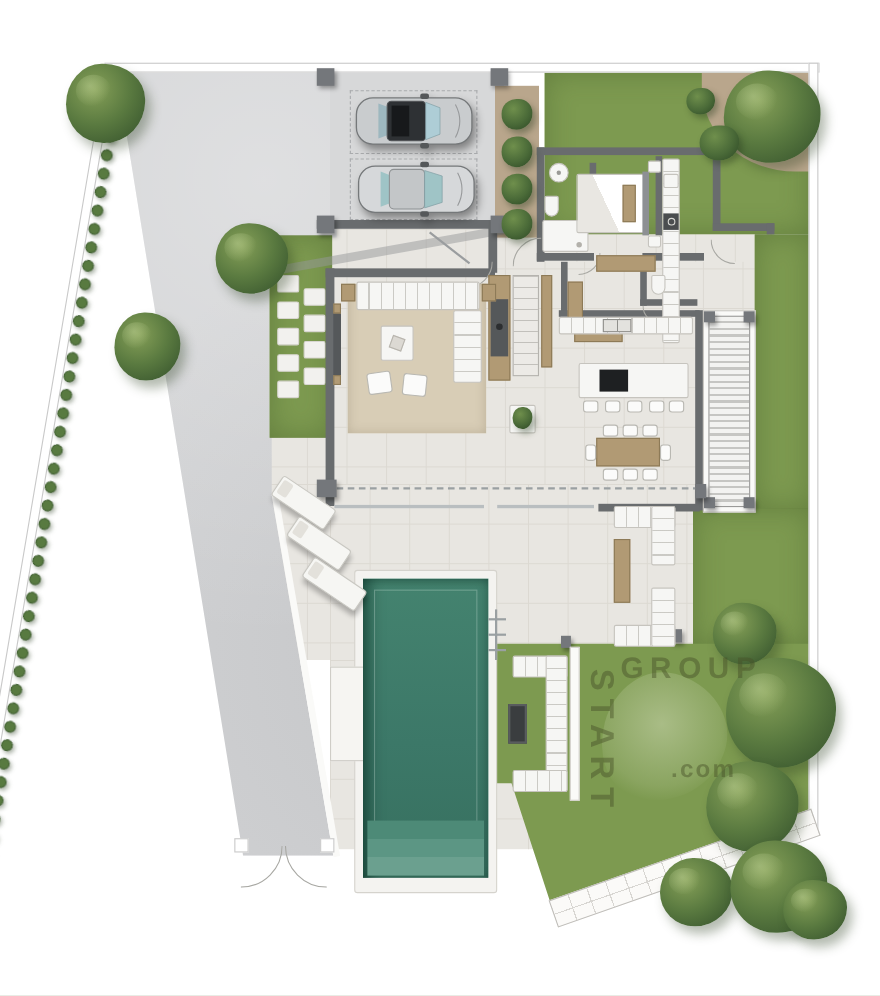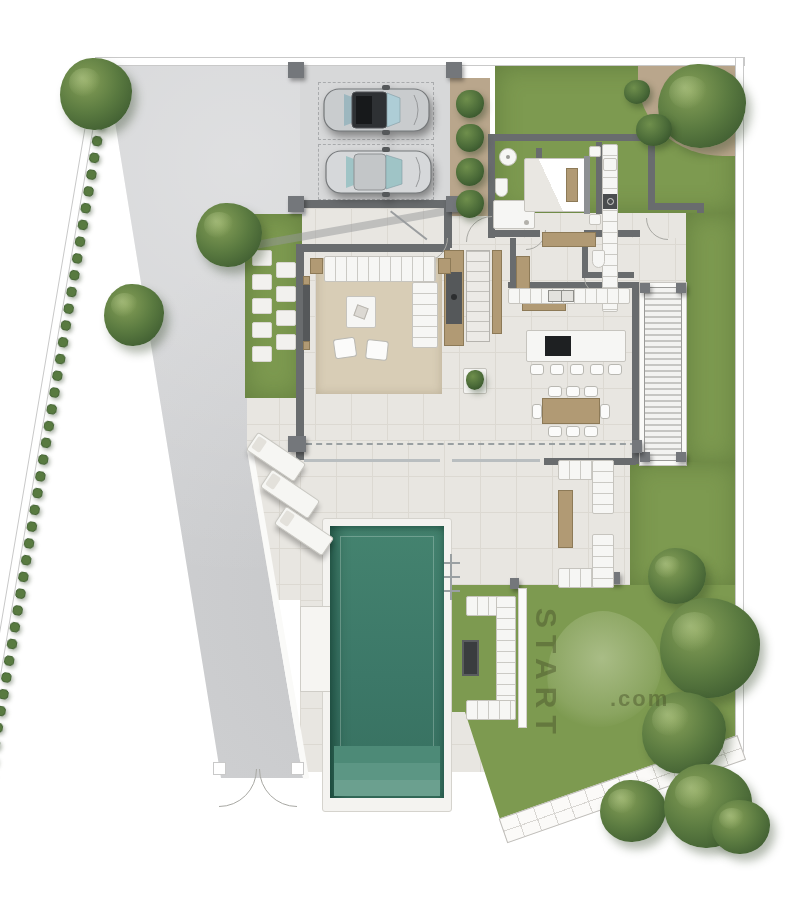--- a/index.html
+++ b/index.html
@@ -273,16 +273,17 @@
   <div class="abs shrub" style="left:624px;top:80px;width:26px;height:24px;"></div>
   <div class="abs tree" style="left:648px;top:548px;width:58px;height:56px;"></div>
   <div class="abs tree" style="left:660px;top:598px;width:100px;height:100px;"></div>
   <div class="abs tree" style="left:642px;top:692px;width:84px;height:82px;"></div>
   <div class="abs tree" style="left:600px;top:780px;width:66px;height:62px;"></div>
   <div class="abs tree" style="left:664px;top:764px;width:88px;height:84px;"></div>
   <div class="abs tree" style="left:712px;top:800px;width:58px;height:54px;"></div>
 
   <div class="abs" style="left:548px;top:612px;width:112px;height:118px;border-radius:45% 55% 60% 40%/50% 45% 55% 50%;
        background:radial-gradient(circle at 45% 40%,rgba(235,240,215,.40),rgba(235,240,215,.12) 60%,transparent 75%);transform:rotate(15deg);"></div>
+  <div class="abs wm" style="left:564px;top:592px;font-size:27px;letter-spacing:6px;">GROUP</div>
   <div class="abs wm" style="left:563px;top:608px;font-size:30px;letter-spacing:7px;transform:rotate(90deg);transform-origin:top left;white-space:nowrap;">START</div>
   <div class="abs wm" style="left:610px;top:686px;font-size:22px;letter-spacing:2px;">.com</div>
 
 </div>
 
 </body></html>

